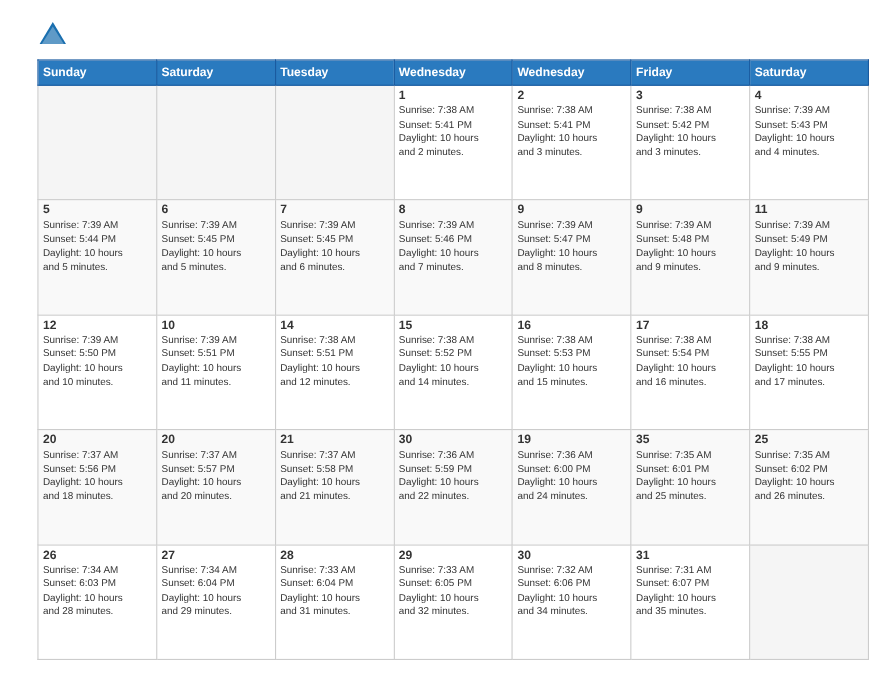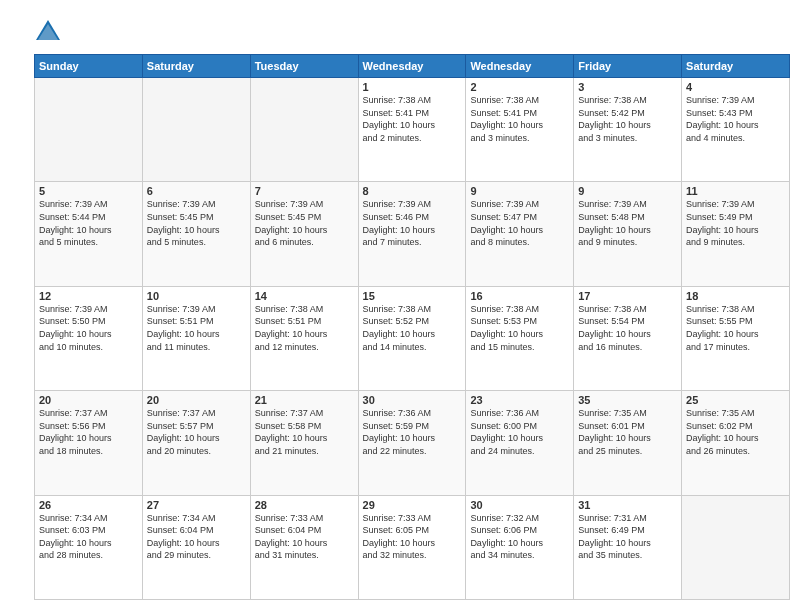--- a/index.html
+++ b/index.html
@@ -291,21 +291,21 @@
 and 21 minutes.</div>
           </td>
           <td>
             <span class="day-number">30</span>
             <div class="day-info" style="white-space: pre-line;">Sunrise: 7:36 AM
 Sunset: 5:59 PM
 Daylight: 10 hours
 and 22 minutes.</div>
           </td>
           <td>
-            <span class="day-number">23</span>
+            <span class="day-number">19</span>
             <div class="day-info" style="white-space: pre-line;">Sunrise: 7:36 AM
 Sunset: 6:00 PM
 Daylight: 10 hours
 and 24 minutes.</div>
           </td>
           <td>
             <span class="day-number">35</span>
             <div class="day-info" style="white-space: pre-line;">Sunrise: 7:35 AM
 Sunset: 6:01 PM
 Daylight: 10 hours
@@ -351,21 +351,21 @@
           <td>
             <span class="day-number">30</span>
             <div class="day-info" style="white-space: pre-line;">Sunrise: 7:32 AM
 Sunset: 6:06 PM
 Daylight: 10 hours
 and 34 minutes.</div>
           </td>
           <td>
             <span class="day-number">31</span>
             <div class="day-info" style="white-space: pre-line;">Sunrise: 7:31 AM
-Sunset: 6:49 PM
+Sunset: 6:07 PM
 Daylight: 10 hours
 and 35 minutes.</div>
           </td>
           <td class="empty"></td>
         </tr>
       </tbody>
   </table>
 </div>
 
 </body></html>

